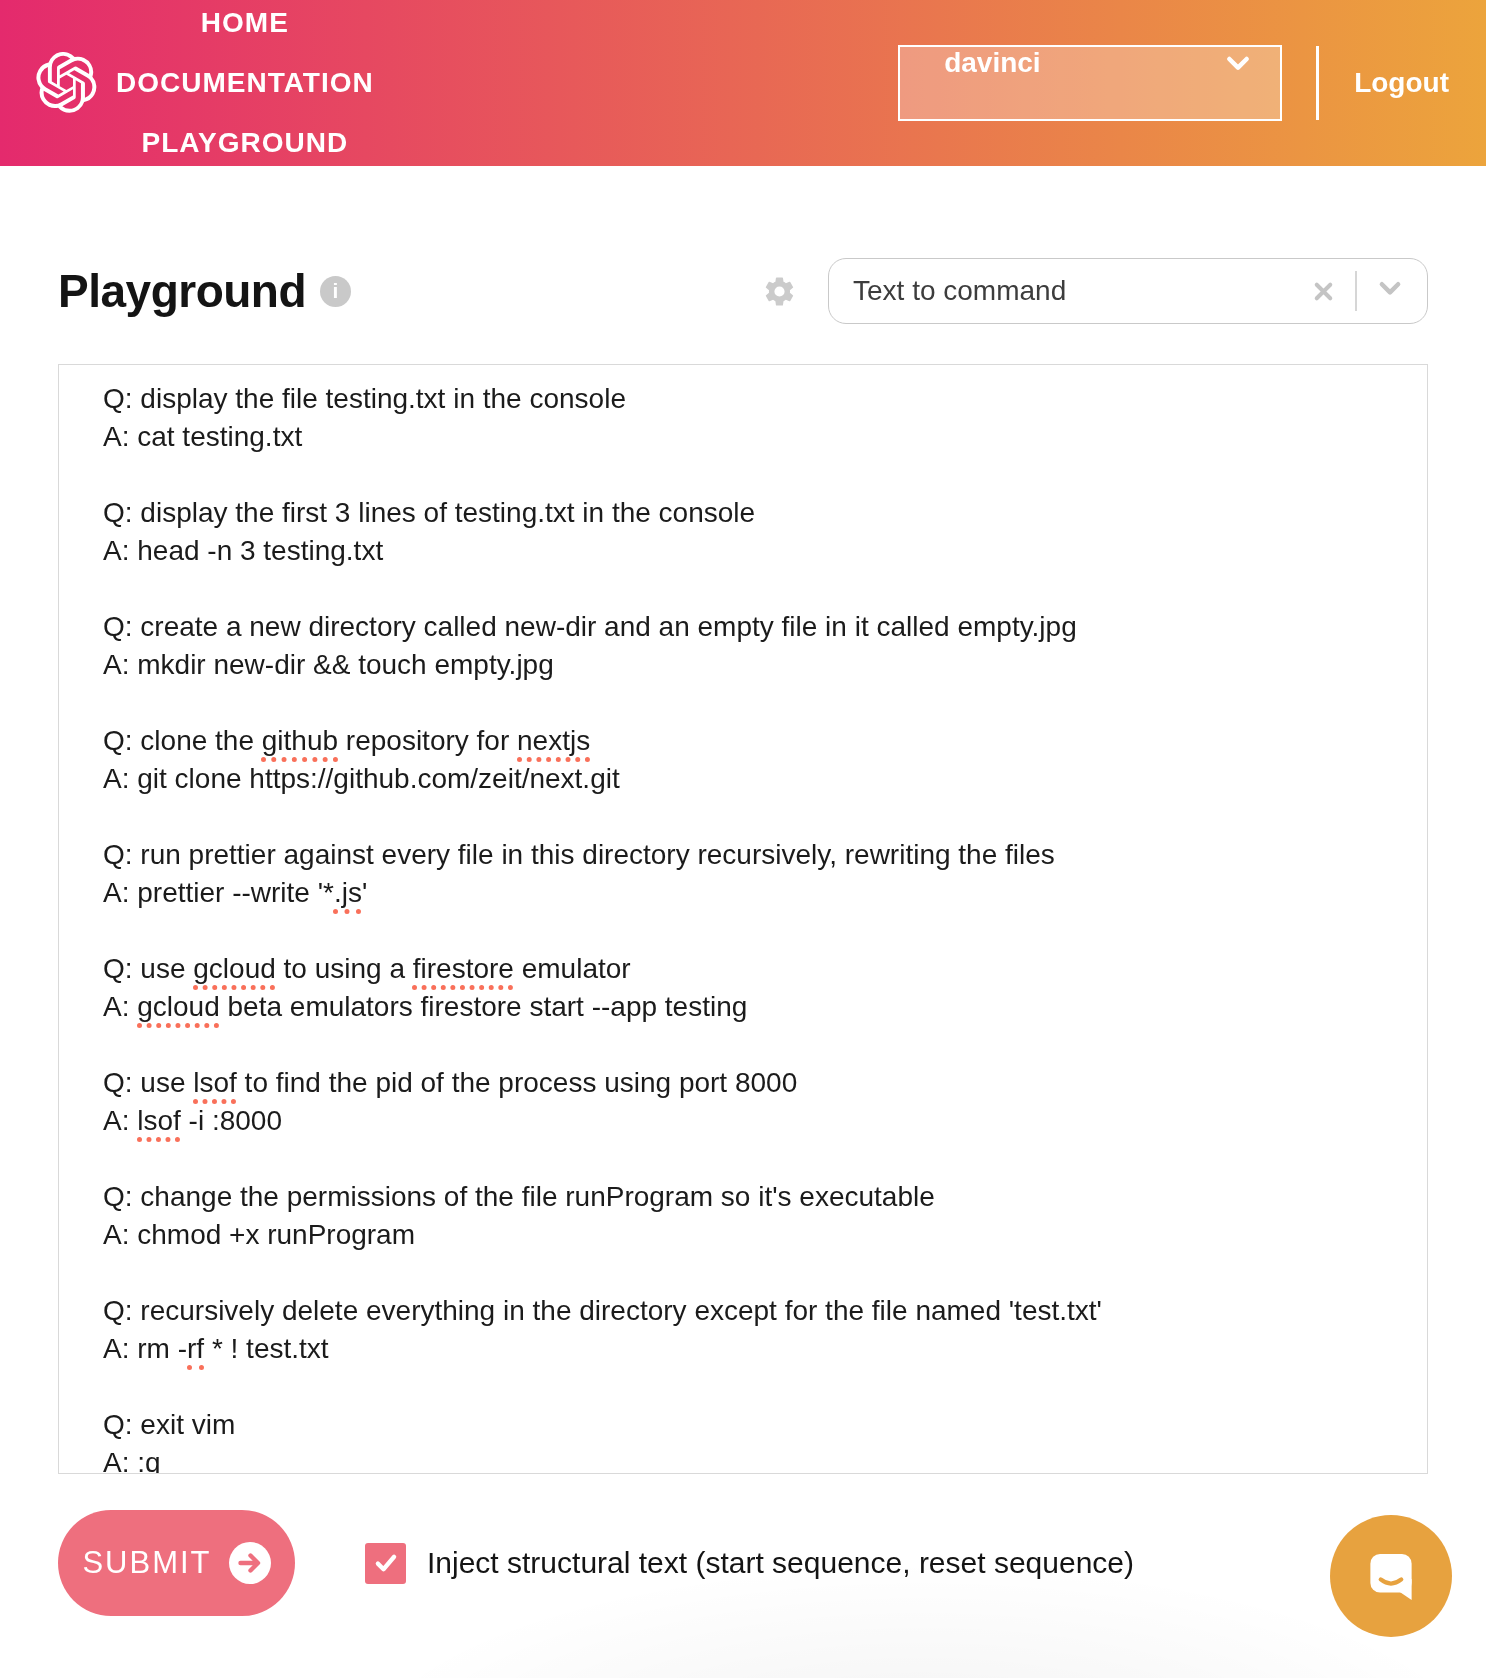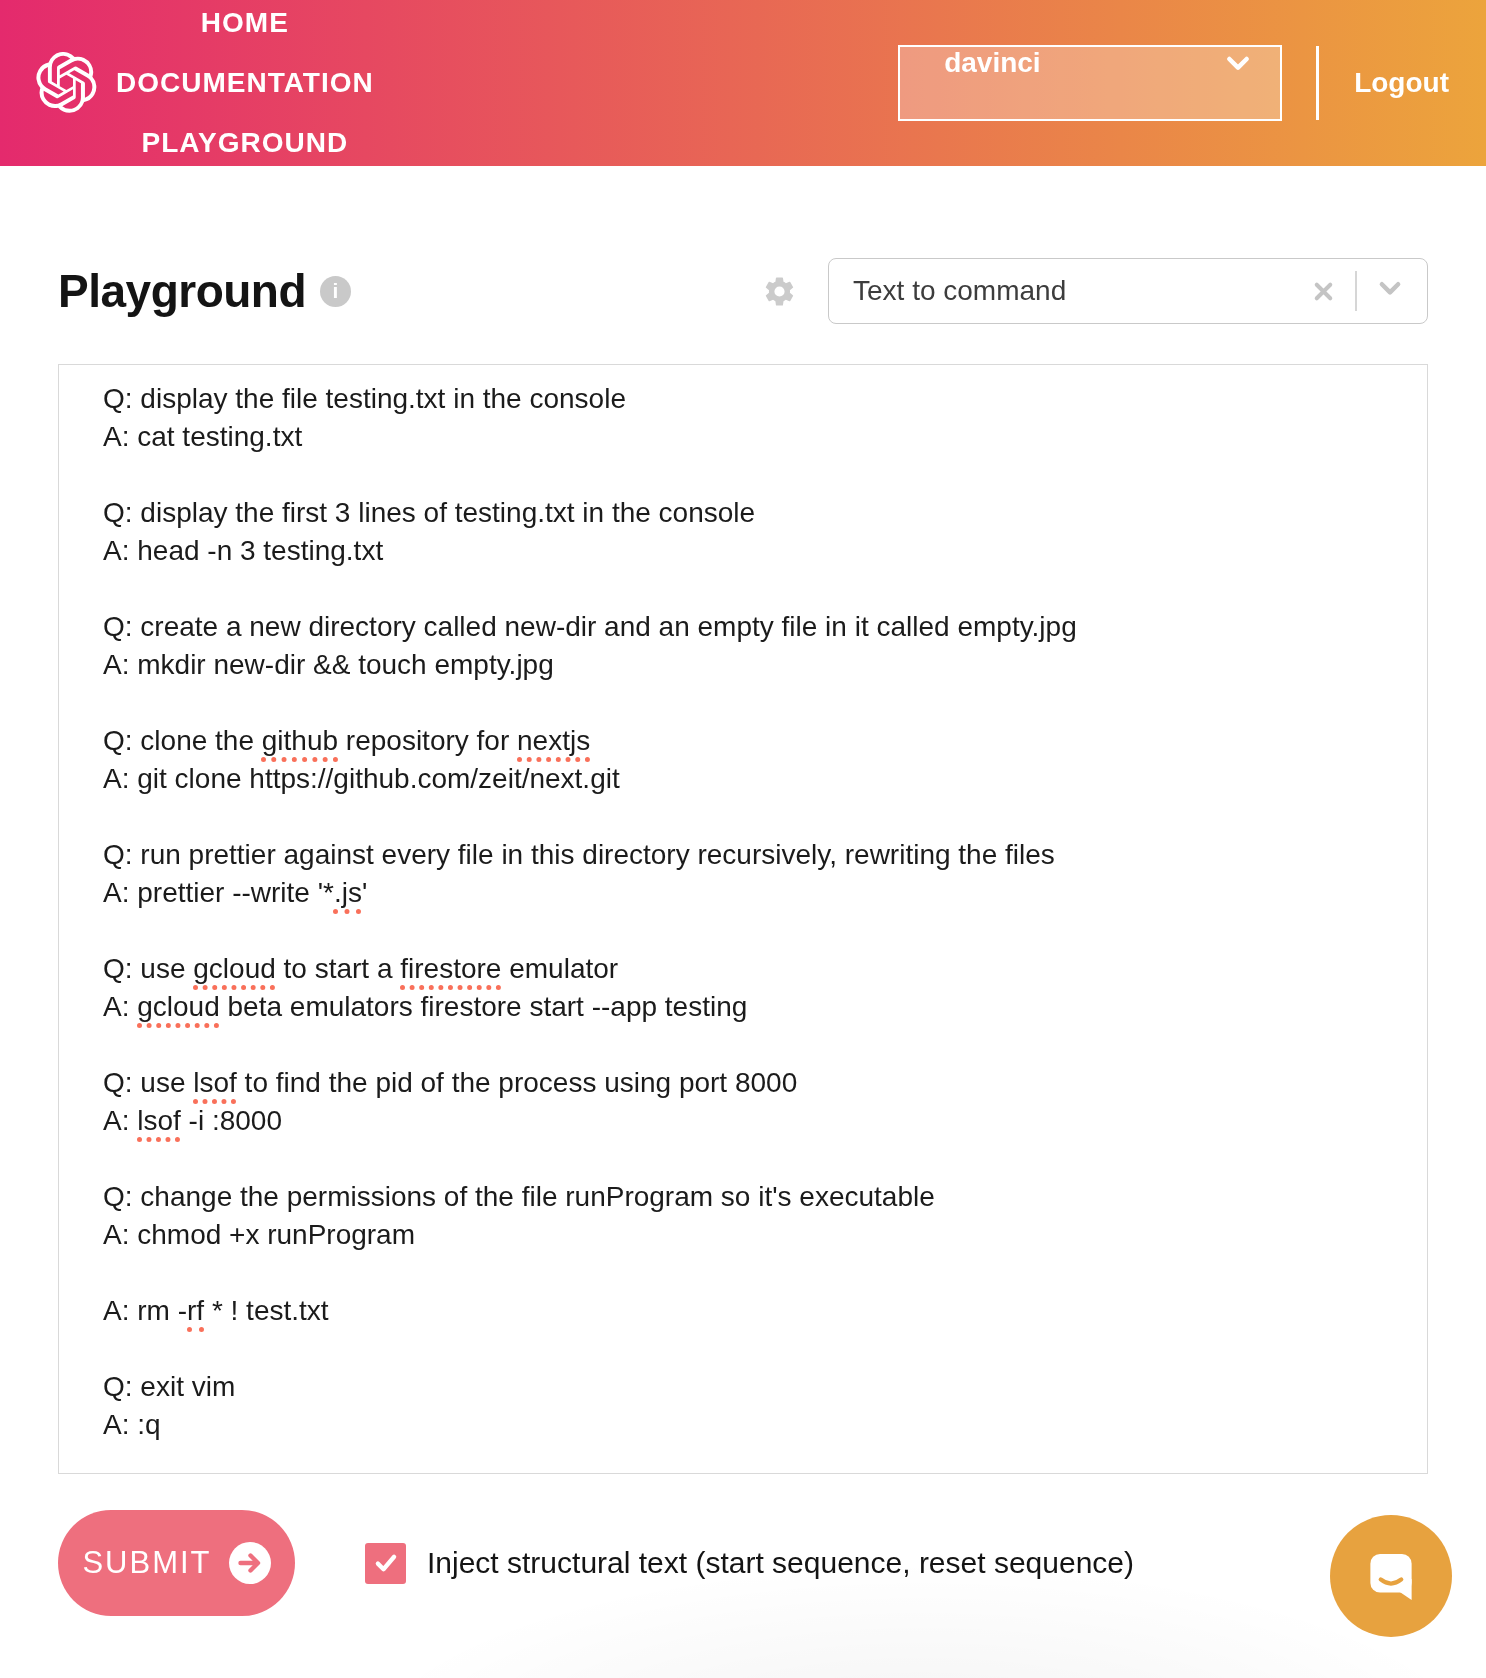--- a/index.html
+++ b/index.html
@@ -54,21 +54,21 @@
   h1{ font-size:46px; font-weight:600; color:#141414; letter-spacing:-0.5px; }
   .info-dot{
     width:31px; height:31px; border-radius:50%;
     background:var(--icon-gray); color:#fff;
     display:flex; align-items:center; justify-content:center;
     font-size:21px; font-weight:700; margin-left:14px;
   }
   .gear{ margin-left:auto; margin-right:31px; display:flex; cursor:pointer; }
   .preset-select{
     width:600px; height:66px;
-    border:1.5px solid #c9c9c9; border-radius:8px;
+    border:1.5px solid #c9c9c9; border-radius:18px;
     display:flex; align-items:center;
     padding:0 22px 0 24px;
     font-size:28px; color:#3d3d3d;
     background:#fff; cursor:pointer;
   }
   .preset-select .clear{ margin-left:auto; display:flex; cursor:pointer; }
   .preset-select .vdiv{ width:2px; height:40px; background:#d6d6d6; margin:0 18px; }
 
   
   .editor{
@@ -172,29 +172,30 @@
       <div class="line">&nbsp;</div>
       <div class="line"><span>Q: create a new directory called new-dir and an empty file in it called empty.jpg</span></div>
       <div class="line"><span>A: mkdir new-dir &amp;&amp; touch empty.jpg</span></div>
       <div class="line">&nbsp;</div>
       <div class="line"><span>Q: clone the </span><span class="miss">github</span><span> repository for </span><span class="miss">nextjs</span></div>
       <div class="line"><span>A: git clone https://github.com/zeit/next.git</span></div>
       <div class="line">&nbsp;</div>
       <div class="line"><span>Q: run prettier against every file in this directory recursively, rewriting the files</span></div>
       <div class="line"><span>A: prettier --write '*</span><span class="miss">.js</span><span>'</span></div>
       <div class="line">&nbsp;</div>
-      <div class="line"><span>Q: use </span><span class="miss">gcloud</span><span> to start a </span><span class="miss">firestore</span><span> emulator</span></div>
+      <div class="line"><span>Q: use </span><span class="miss">gcloud</span><span> to using a </span><span class="miss">firestore</span><span> emulator</span></div>
       <div class="line"><span>A: </span><span class="miss">gcloud</span><span> beta emulators firestore start --app testing</span></div>
       <div class="line">&nbsp;</div>
       <div class="line"><span>Q: use </span><span class="miss">lsof</span><span> to find the pid of the process using port 8000</span></div>
       <div class="line"><span>A: </span><span class="miss">lsof</span><span> -i :8000</span></div>
       <div class="line">&nbsp;</div>
       <div class="line"><span>Q: change the permissions of the file runProgram so it's executable</span></div>
       <div class="line"><span>A: chmod +x runProgram</span></div>
       <div class="line">&nbsp;</div>
+      <div class="line"><span>Q: recursively delete everything in the directory except for the file named 'test.txt'</span></div>
       <div class="line"><span>A: rm -</span><span class="miss">rf</span><span> * ! test.txt</span></div>
       <div class="line">&nbsp;</div>
       <div class="line"><span>Q: exit vim</span></div>
       <div class="line"><span>A: :q</span></div>
     </div>
 
   <div class="footer-row">
     <button class="submit">
       <span>SUBMIT</span>
       <span style="display:flex;">

